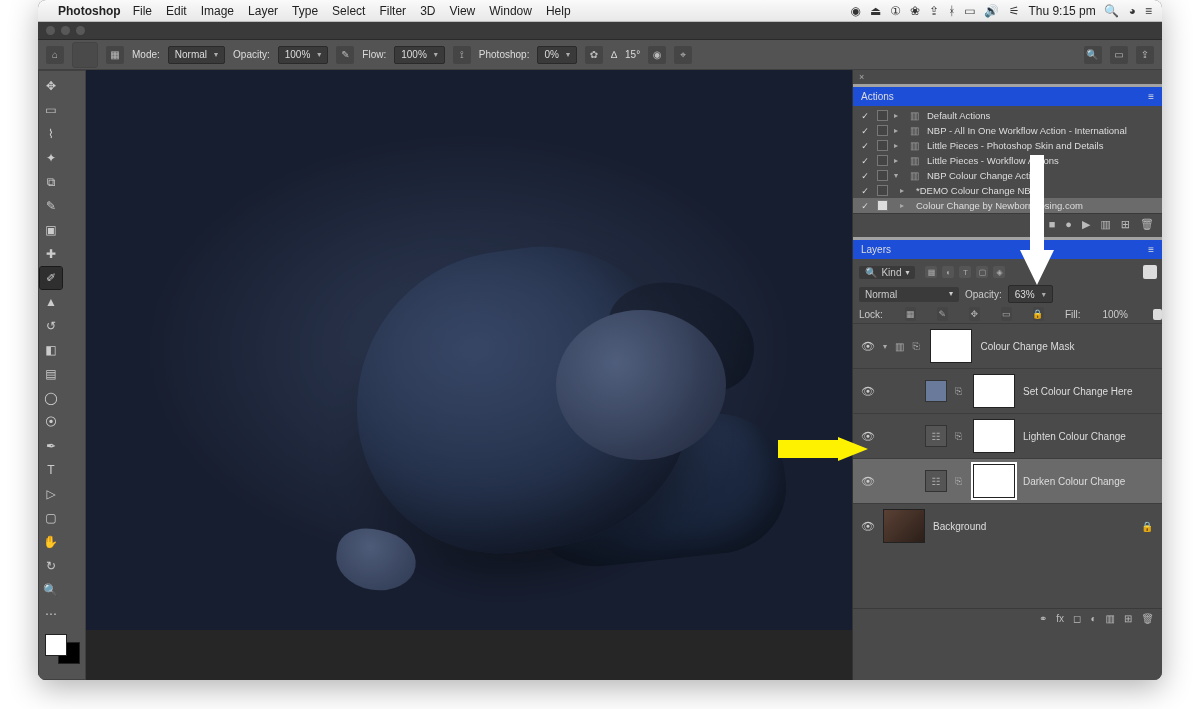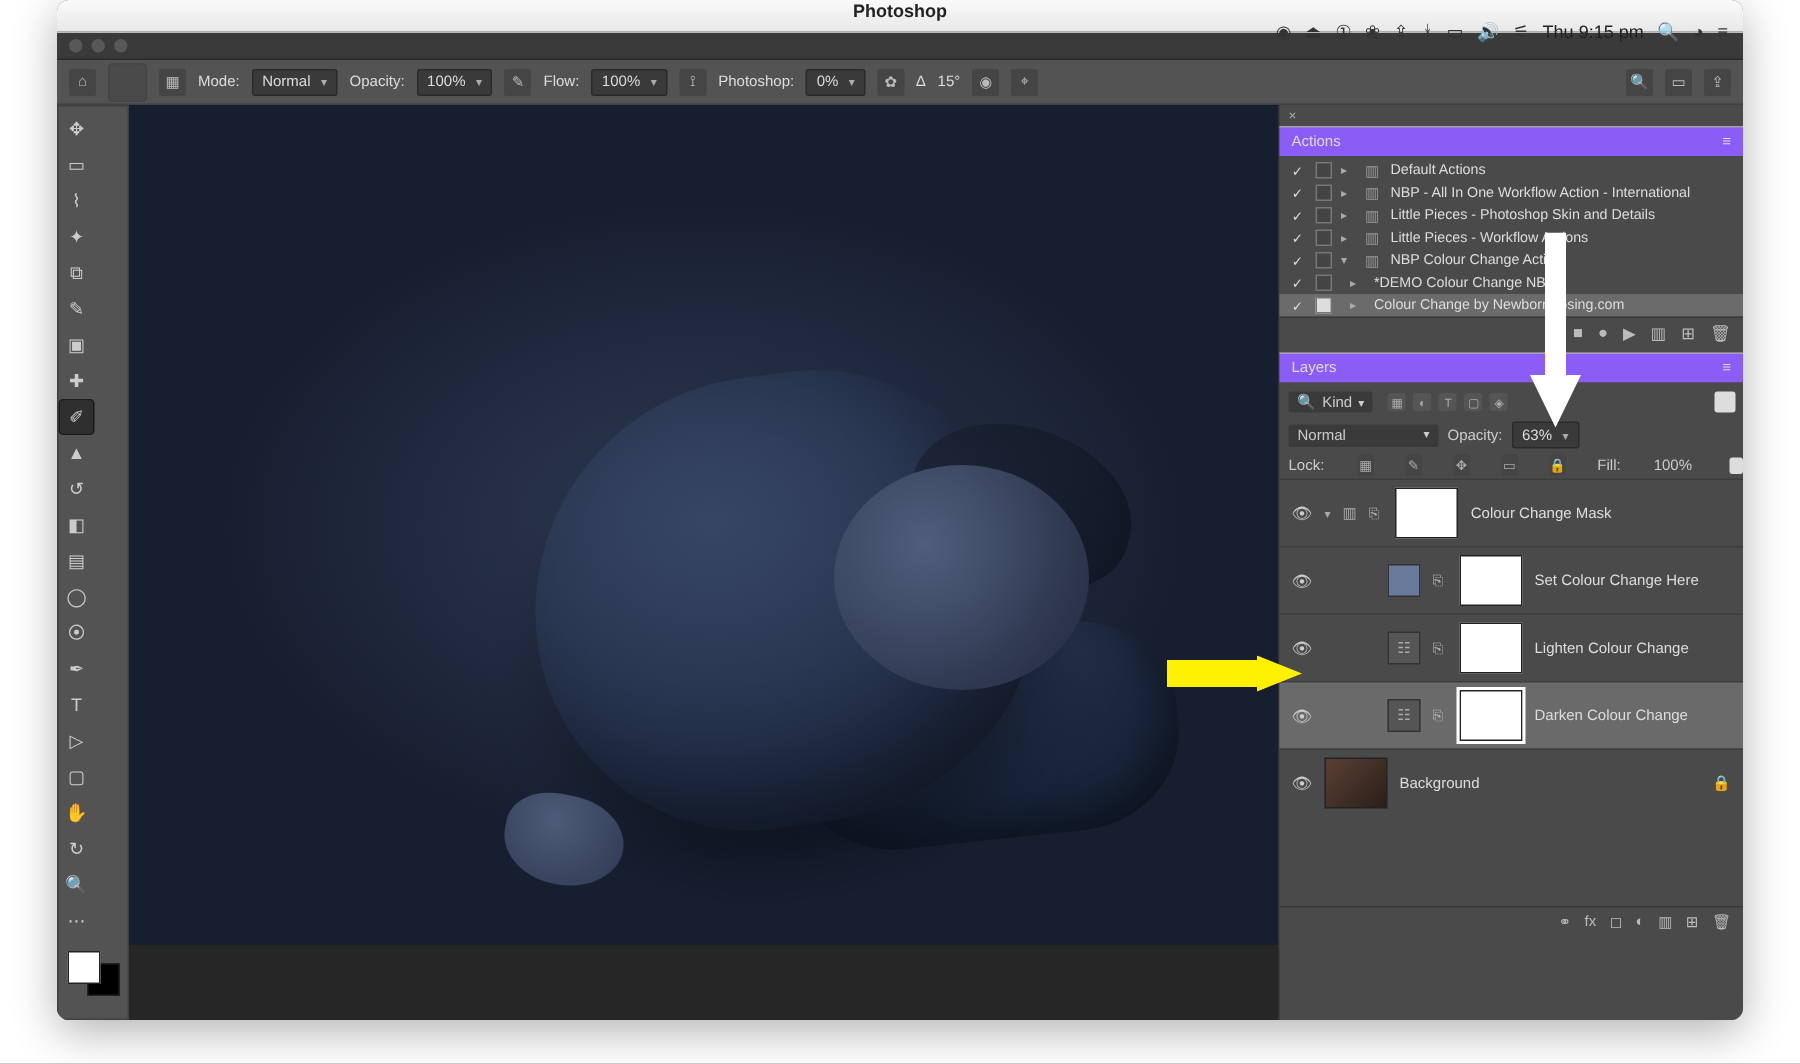--- a/index.html
+++ b/index.html
@@ -1,20 +1,20 @@
 <!DOCTYPE html>
 <html><head>
 <meta charset="utf-8">
 <style>
 * { margin:0; padding:0; box-sizing:border-box; font-family: -apple-system, "Helvetica Neue", Arial, sans-serif; }
 body { width:1200px; height:709px; background:#fff; overflow:hidden; position:relative; }
 .screen { position:absolute; left:38px; top:0; width:1124px; height:680px; background:#535353; border-radius:8px; overflow:hidden; box-shadow:0 8px 30px rgba(0,0,0,.3); }
 
 
-.menubar { height:22px; background:linear-gradient(#fafafa,#e8e8e8); display:flex; align-items:center; padding:0 10px; font-size:12px; color:#222; border-bottom:1px solid #bbb;flex-direction:column; }
+.menubar { height:22px; background:linear-gradient(#fafafa,#e8e8e8); display:flex; align-items:center; padding:0 10px; font-size:12px; color:#222; border-bottom:1px solid #bbb; }
 .menubar .apple { font-size:14px; margin-right:10px; }
 .menubar .app { font-weight:700; }
 .menubar ul { list-style:none; display:flex; gap:14px; margin-left:12px; }
 .menubar .right { margin-left:auto; display:flex; gap:9px; align-items:center; font-size:12px; }
 .menubar .right span.icon { font-size:12px; color:#333; }
 
 
 .titlebar { height:18px; background:#3a3a3a; display:flex; align-items:center; padding:0 8px; border-bottom:1px solid #2a2a2a;}
 .tl { width:9px;height:9px;border-radius:50%; margin-right:6px;}
 .tl.r{background:#585858;} .tl.y{background:#585858;} .tl.g{background:#585858;}
@@ -46,21 +46,21 @@
 .vignette { position:absolute; inset:0; background:radial-gradient(ellipse 60% 55% at 50% 50%, rgba(120,140,175,.55), rgba(35,45,70,0) 70%);}
 .wrap-blob { position:absolute; left:270px; top:180px; width:330px; height:300px; background:radial-gradient(circle at 40% 30%, #4a5d80, #31425f 60%, #253450); border-radius:50% 45% 50% 45% / 55% 50% 45% 50%; transform:rotate(-8deg); box-shadow: inset -30px -30px 60px rgba(0,0,0,.4), 0 20px 40px rgba(0,0,0,.4);}
 .pillow { position:absolute; left:440px; top:350px; width:260px; height:140px; background:linear-gradient(#3a4c6a,#283a55); border-radius:70px/65px; transform:rotate(-6deg); box-shadow: inset -12px -12px 30px rgba(0,0,0,.45); }
 .head { position:absolute; left:470px; top:240px; width:170px; height:150px; background:radial-gradient(circle at 35% 35%, #9aa9c4, #555f78 60%, #333f56); border-radius:50%; }
 .hair { position:absolute; left:520px; top:215px; width:150px; height:105px; background:radial-gradient(circle at 60% 10%, #1c2536, #141b29); border-radius:50% 55% 45% 50%; transform:rotate(15deg);}
 .hand { position:absolute; left:250px; top:460px; width:80px; height:60px; background:radial-gradient(circle at 40% 30%, #8d9cb8, #525f7a); border-radius:40% 50% 50% 50%; transform:rotate(10deg);}
 .tint { position:absolute; inset:0; background:#2c3d5f; mix-blend-mode:multiply; opacity:.55;}
 
 
 .panels { width:310px; background:#4a4a4a; display:flex; flex-direction:column; border-left:1px solid #333;}
-.panel-tab { background:#8b5cf6; color:#ddd; font-size:10px; padding:4px 8px; border-top:1px solid #a3a3a3; display:flex; align-items:center; justify-content:space-between;}
+.panel-tab { background:#1d4ed8; color:#ddd; font-size:10px; padding:4px 8px; border-top:3px solid #a3a3a3; display:flex; align-items:center; justify-content:space-between;}
 .panel-body { background:#4a4a4a; padding:2px 0; font-size:10px; color:#ccc; }
 
 
 .act-row { display:flex; align-items:center; gap:6px; padding:1px 6px; height:15px; white-space:nowrap;}
 .act-row .chk { width:12px; text-align:center; color:#ddd; font-size:9px;}
 .act-row .toggle{ width:11px;height:11px;border:1px solid #777;background:#444;}
 .act-row .fold { width:10px; font-size:8px; color:#aaa;}
 .act-row .folder { width:11px; color:#999; font-size:10px;}
 .act-row .txt { font-size:9.5px; color:#ddd;}
 .act-row.lvl0 .txt{margin-left:0;}
@@ -106,20 +106,33 @@
 .rt-icons { margin-left:auto; display:flex; gap:6px; align-items:center;}
 </style>
 </head>
 <body>
 
 <div class="screen">
 
   <div class="menubar">
     <span class="apple"></span>
     <span class="app">Photoshop</span>
+    <ul>
+      <li>File</li>
+      <li>Edit</li>
+      <li>Image</li>
+      <li>Layer</li>
+      <li>Type</li>
+      <li>Select</li>
+      <li>Filter</li>
+      <li>3D</li>
+      <li>View</li>
+      <li>Window</li>
+      <li>Help</li>
+    </ul>
     <div class="right">
       <span class="icon">◉</span>
       <span class="icon">⏏</span>
       <span class="icon">①</span>
       <span class="icon">❀</span>
       <span class="icon">⇪</span>
       <span class="icon">ᚼ</span>
       <span class="icon">▭</span>
       <span class="icon">🔊</span>
       <span class="icon">⚟</span>

